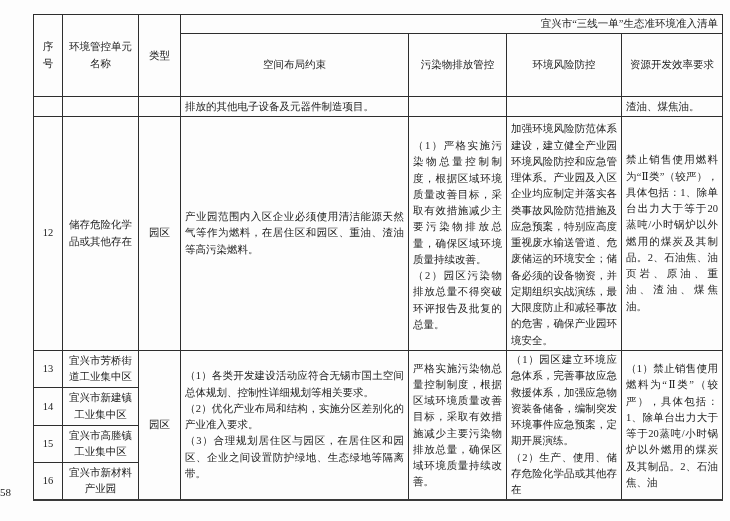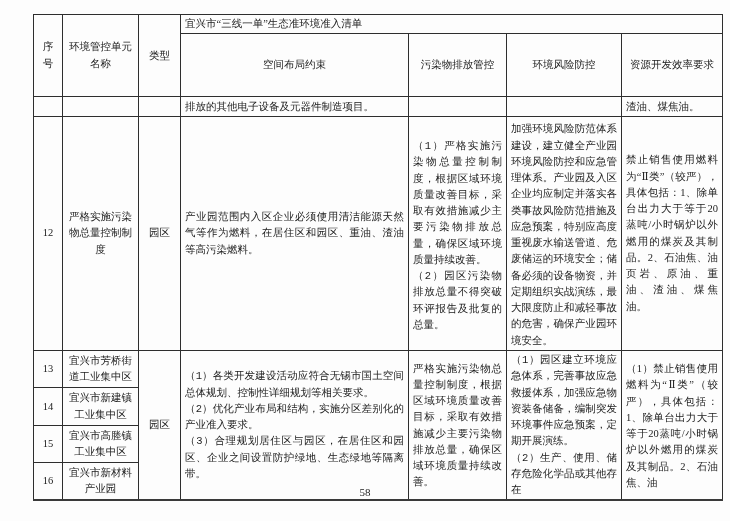--- a/index.html
+++ b/index.html
@@ -22,29 +22,29 @@
     padding:1px 4px;
     font-size:10.5px;
     line-height:1.55;
     vertical-align:middle;
     overflow:hidden;
     font-weight:normal;
     box-sizing:border-box;
   }
   .doc-table{border-bottom:2px solid #3a3a3a;}
   .hdr{font-weight:bold;text-align:center;font-size:10px;line-height:1.5;}
-  .title-cell{font-weight:bold;text-align:left;font-size:10px;padding:1px 2px;}
+  .title-cell{font-weight:bold;text-align:right;font-size:10px;padding:1px 2px;}
   .center{text-align:center;}
   .just{text-align:justify;}
   .top{vertical-align:top;margin-left:48px;}
   .mid{vertical-align:middle;}
-  .multiline{white-space:pre-line;font-family:Liberation Mono, monospace;}
+  .multiline{white-space:pre-line;}
   .pageno{
     position:absolute;left:0;right:0;top:486px;
-    text-align:center;font-size:11px;color:#222;
+    text-align:left;font-size:11px;color:#222;
   }
 </style>
 </head>
 <body>
 
 <div class="page">
 
   <table class="doc-table">
     <colgroup>
       <col style="width:29px">
@@ -76,21 +76,21 @@
       <td></td>
       <td></td>
       <td>排放的其他电子设备及元器件制造项目。</td>
       <td></td>
       <td></td>
       <td>渣油、煤焦油。</td>
     </tr>
 
     <tr style="height:220px">
       <td class="center">12</td>
-      <td class="center">严格实施污染物总量控制制度</td>
+      <td class="center">储存危险化学品或其他存在</td>
       <td class="center">园区</td>
       <td class="just mid">产业园范围内入区企业必须使用清洁能源天然气等作为燃料，在居住区和园区、重油、渣油等高污染燃料。</td>
       <td class="just top multiline" style="padding-top:5px">（1）严格实施污染物总量控制制度，根据区域环境质量改善目标，采取有效措施减少主要污染物排放总量，确保区域环境质量持续改善。
 （2）园区污染物排放总量不得突破环评报告及批复的总量。</td>
       <td class="just top" style="padding-top:4px">加强环境风险防范体系建设，建立健全产业园环境风险防控和应急管理体系。产业园及入区企业均应制定并落实各类事故风险防范措施及应急预案，特别应高度重视废水输送管道、危废储运的环境安全；储备必须的设备物资，并定期组织实战演练，最大限度防止和减轻事故的危害，确保产业园环境安全。</td>
       <td class="just mid">禁止销售使用燃料为“Ⅱ类”（较严），具体包括：1、除单台出力大于等于20蒸吨/小时锅炉以外燃用的煤炭及其制品。2、石油焦、油页岩、原油、重油、渣油、煤焦油。</td>
     </tr>
 
     <tr style="height:36px">
       <td class="center">13</td>

